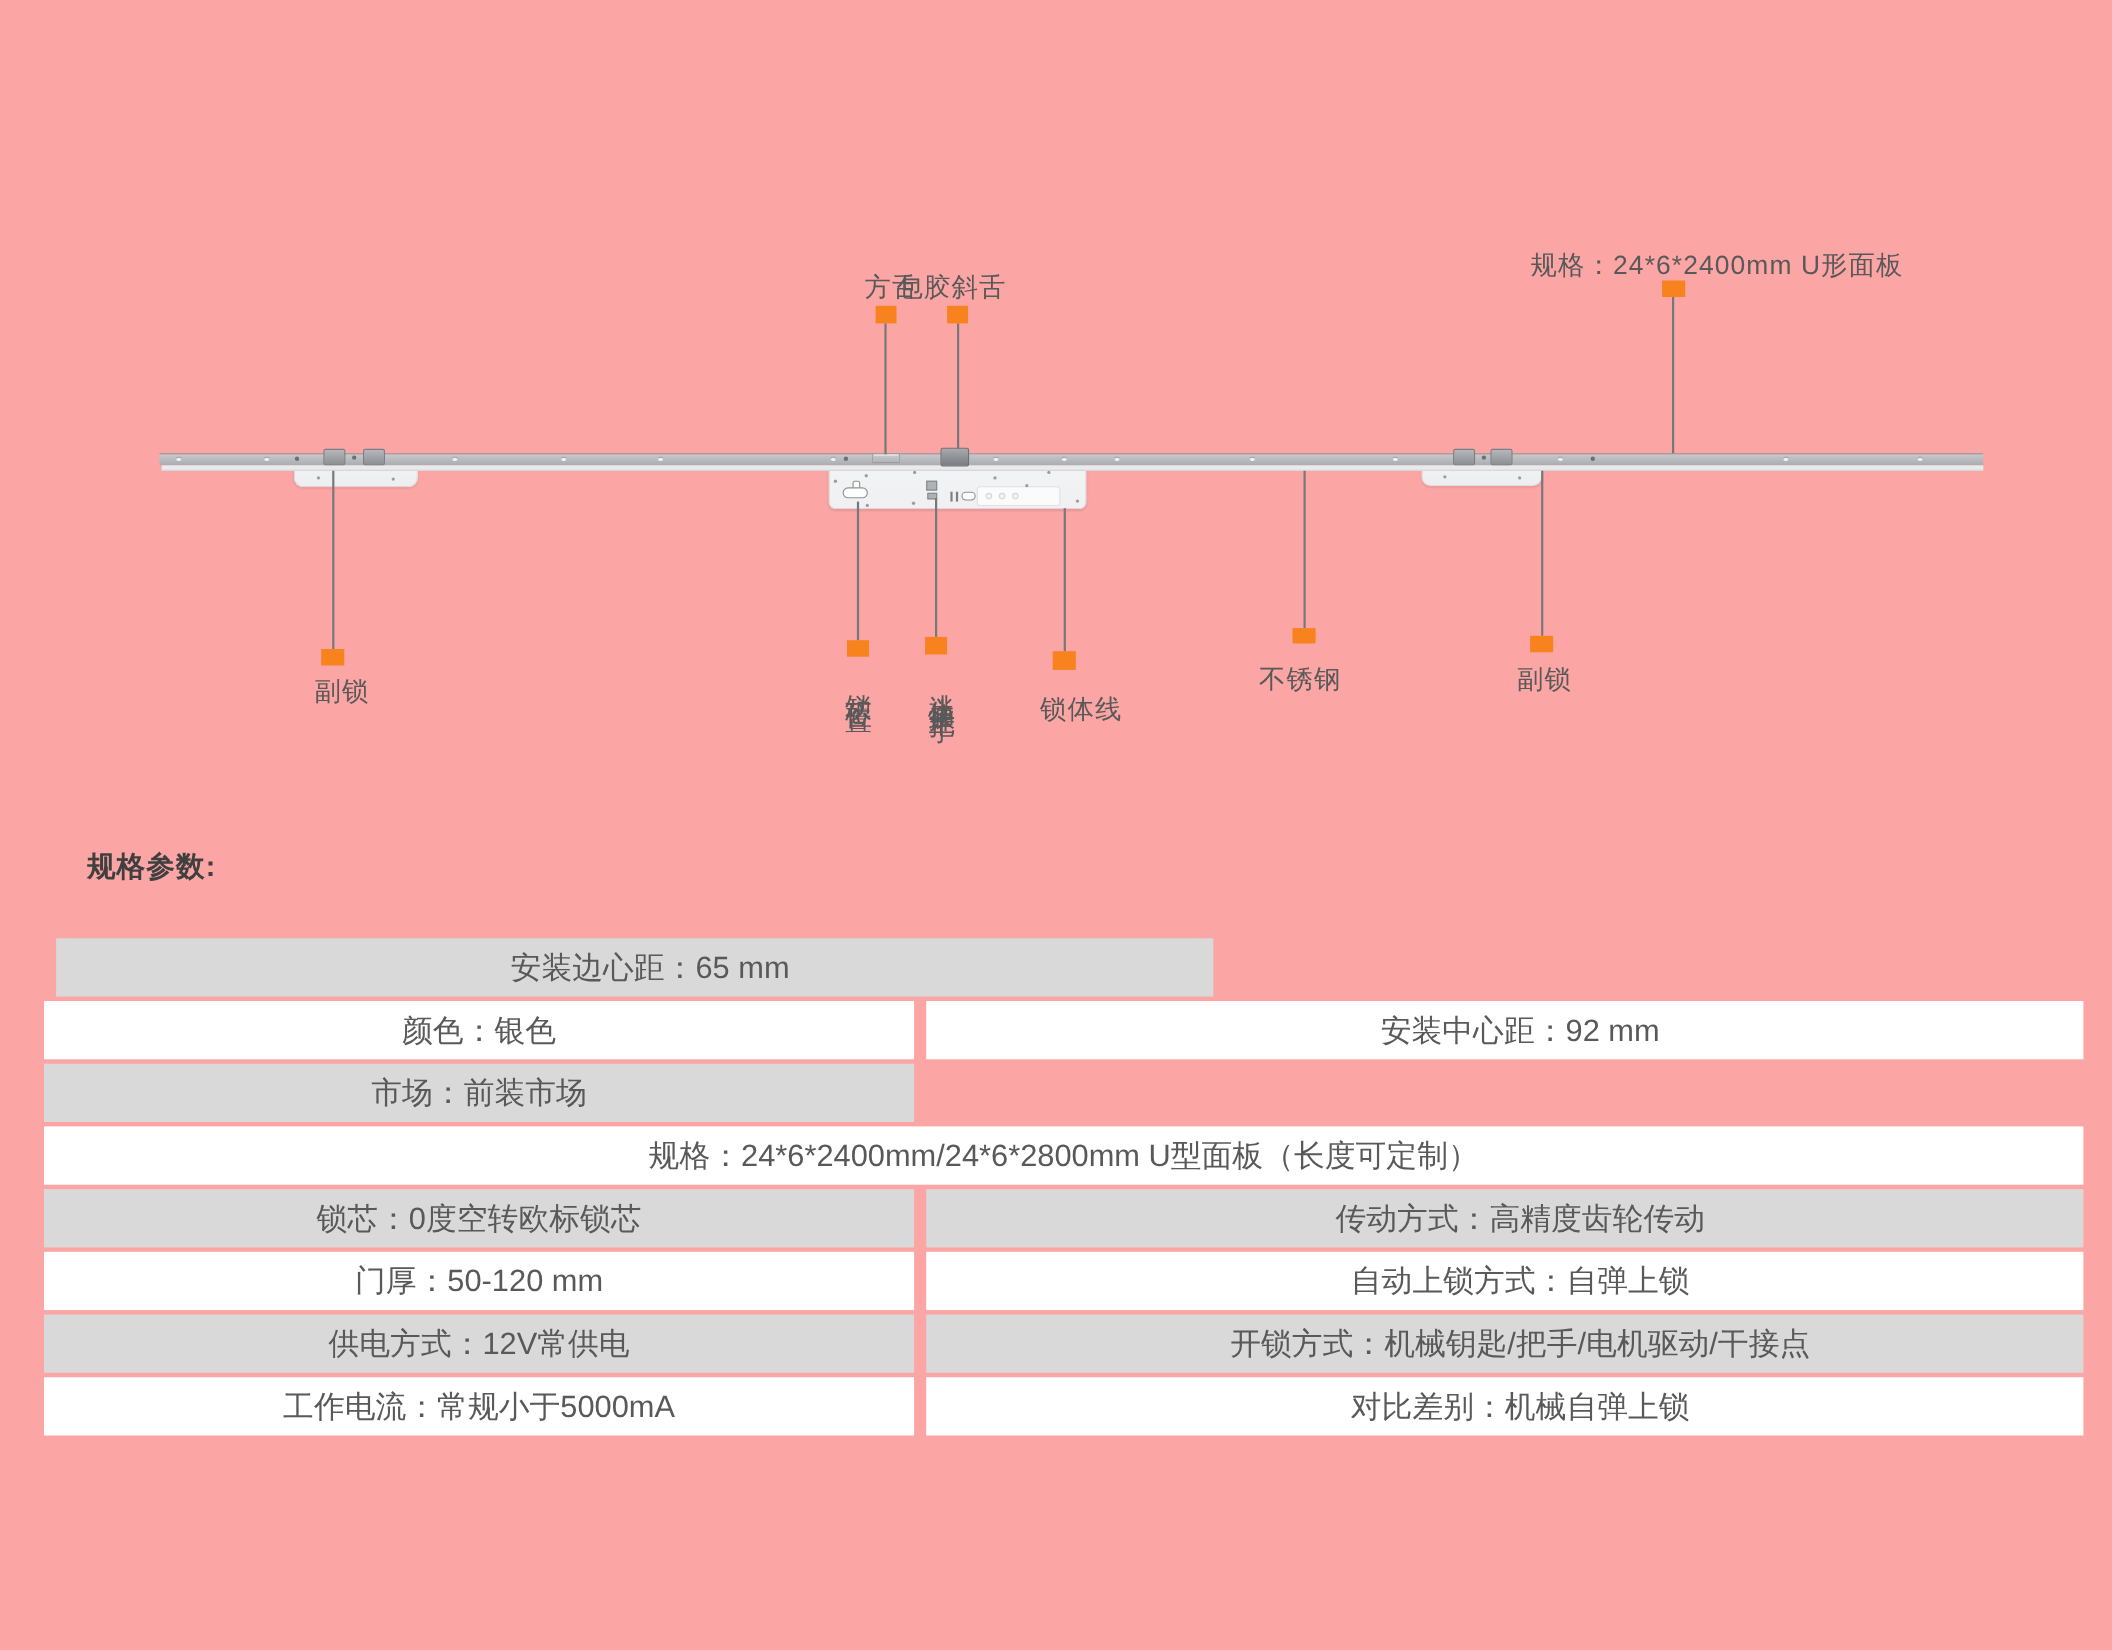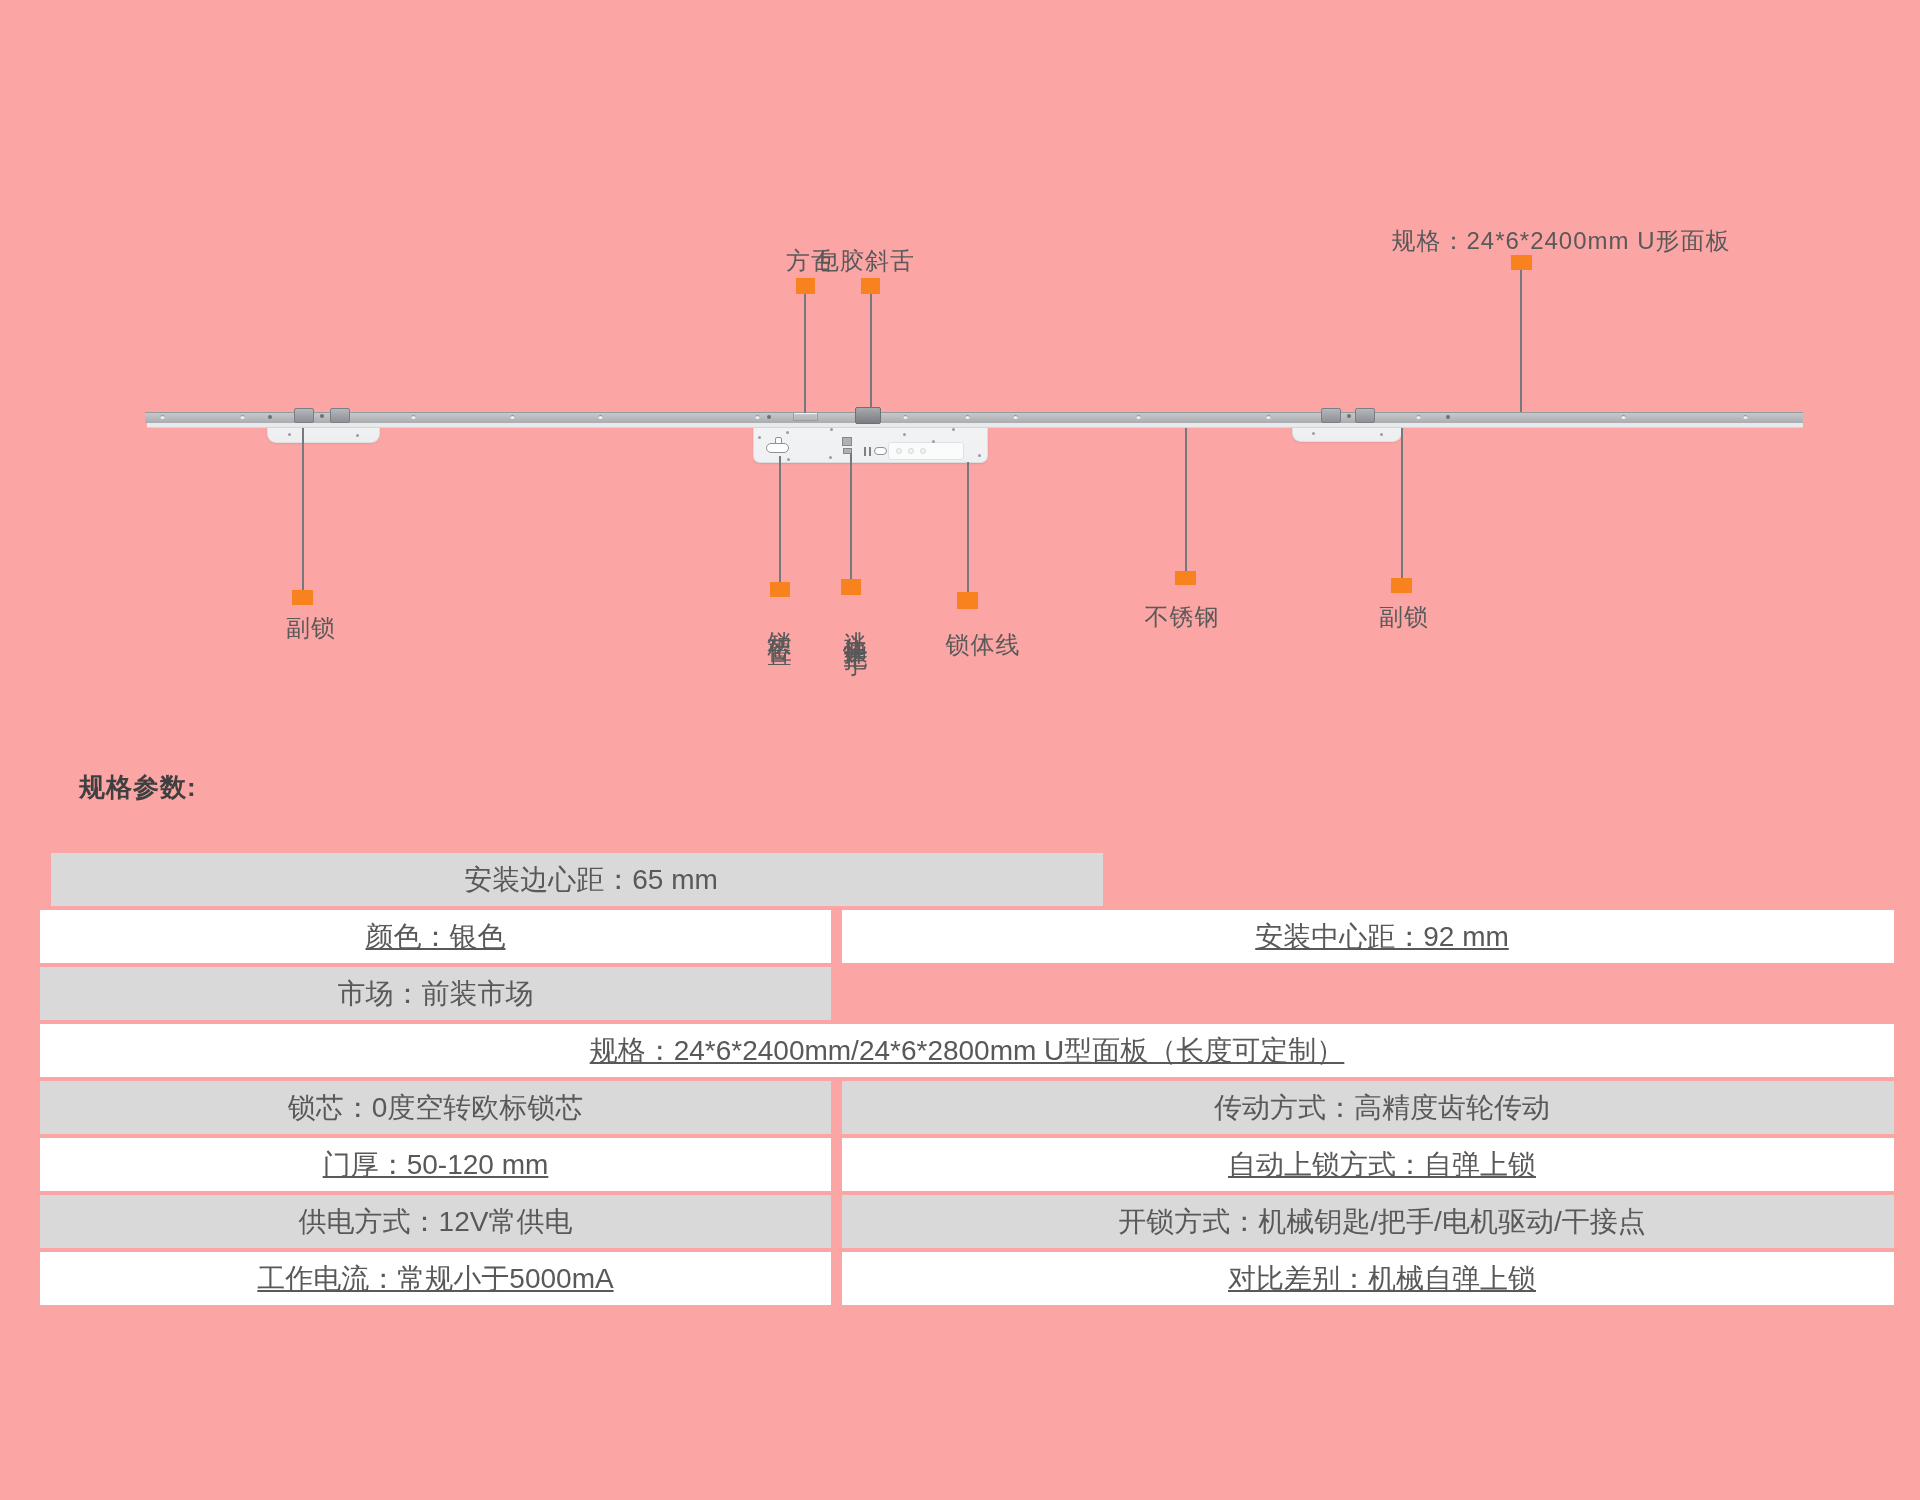--- a/index.html
+++ b/index.html
@@ -36,21 +36,21 @@
   
   .spec-heading { position:absolute; left:79px; top:770px; font-size:26px; font-weight:bold; color:#3f3f3f; letter-spacing:1px; }
   .spec-table { position:absolute; left:40px; top:853px; width:1854px; display:flex; flex-direction:column; gap:4px; }
   .srow { display:flex; width:100%; height:53px; }
   .cell { display:flex; align-items:center; justify-content:center; font-size:28px; color:#595959; height:53px; }
   .cell.left { width:791px; }
   .cell.gap { width:11px; background:transparent !important; }
   .cell.right { width:1052px;padding-left:28px; }
   .cell.full { width:100%; }
   .srow.shade .cell { background:#D9D9D9; }
-  .srow.plain .cell { background:#ffffff;text-decoration:underline; }
+  .srow.plain .cell { background:#ffffff; }
 </style>
 </head>
 <body>
 
 <div id="stage">
 
   <div>
 
     <div class="plate" style="left:267px; top:425px; width:113px; height:18px;"></div>
     <div class="plate" style="left:1292px; top:425px; width:110px; height:17px;"></div>

